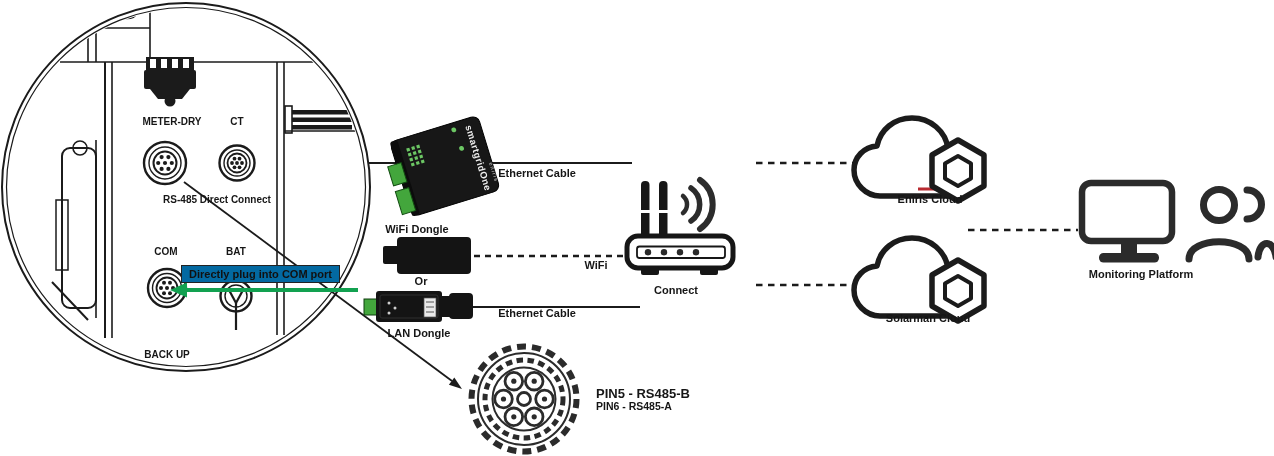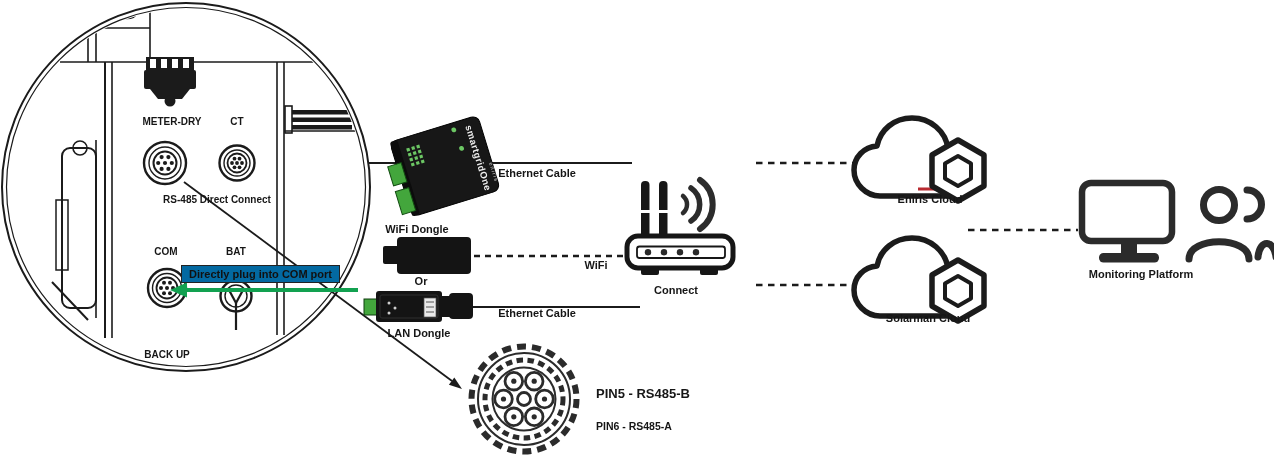--- a/index.html
+++ b/index.html
@@ -295,15 +295,15 @@
 <div class="lbl" style="left:421px;top:276px;">Or</div>
 <div class="lbl" style="left:537px;top:308px;">Ethernet Cable</div>
 <div class="lbl" style="left:419px;top:321px;margin-top:7px;">LAN Dongle</div>
 
 <div class="lbl" style="left:676px;top:285px;">Connect</div>
 <div class="lbl" style="left:930px;top:194px;">Eniris Cloud</div>
 <div class="lbl" style="left:928px;top:313px;">Solarman Cloud</div>
 <div class="lbl" style="left:1126px;top:269px;padding-left:30px;">Monitoring Platform</div>
 
 <div class="lbl left sm" style="left:596px;top:389px;font-size:13px;">PIN5 - RS485-B</div>
-<div class="lbl left sm" style="left:596px;top:401px;font-size:10.5px;margin-top:20px;">PIN6 - RS485-A</div>
+<div class="lbl left sm" style="left:596px;top:401px;font-size:10.5px;">PIN6 - RS485-A</div>
 
 </div>
 
 </body></html>

